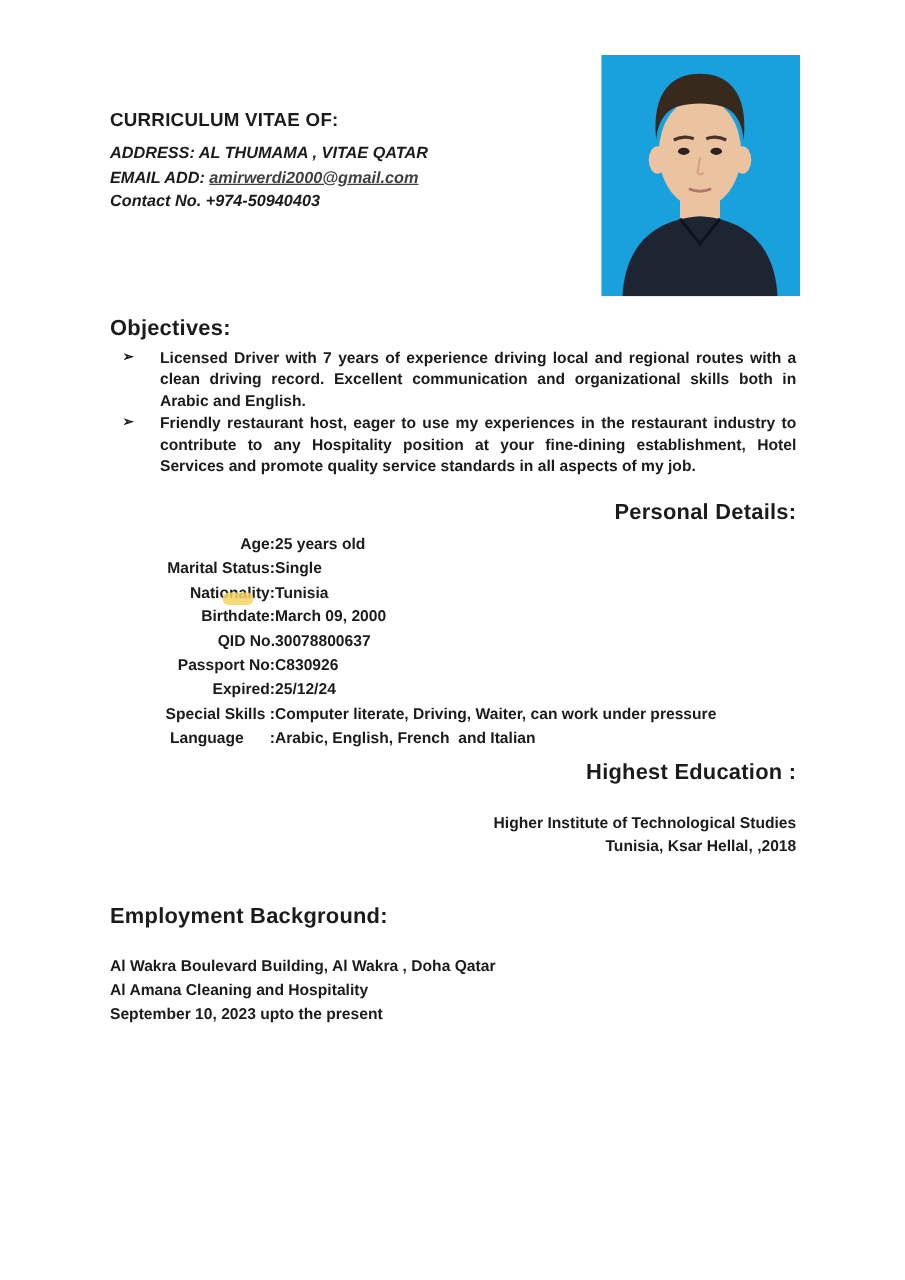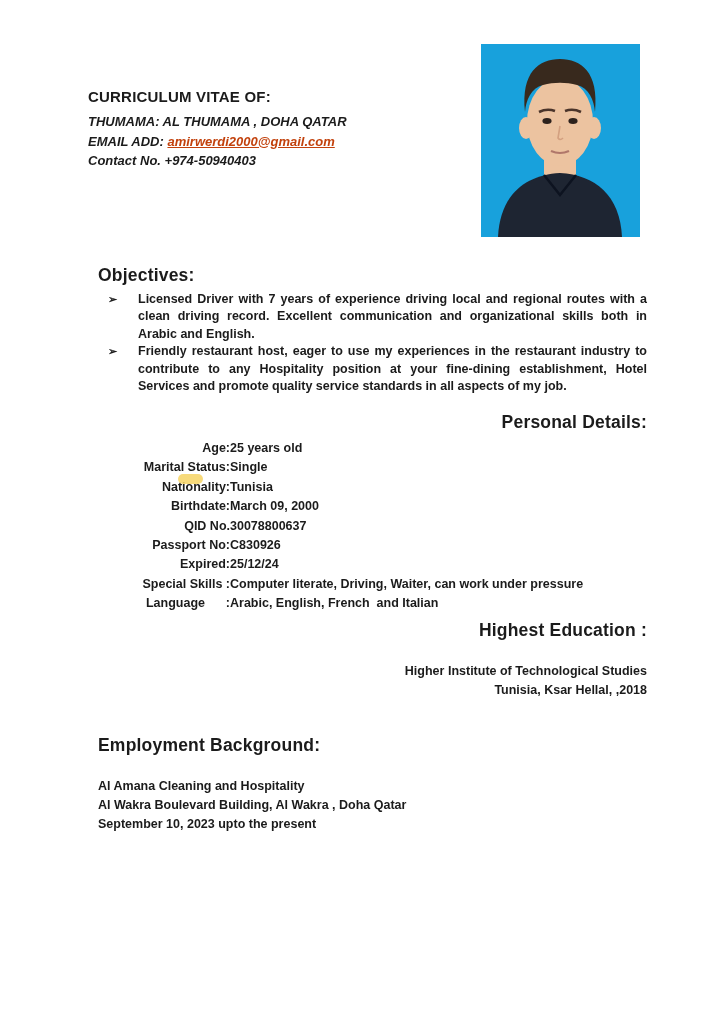--- a/index.html
+++ b/index.html
@@ -13,26 +13,26 @@
     font-weight: bold;
     color: #1b1b1b;
     overflow: hidden;
     text-decoration: underline;
   }
   
   .header { position: absolute; left: 88px; top: 88px; width: 380px; }
   .cv-label { font-size: 15px; letter-spacing: 0.2px; }
   .cv-name  { font-size: 34px; letter-spacing: 1.5px; margin-top: 3px; line-height: 40px; }
   .hdr-lines { margin-top: 7px; font-size: 13px; font-style: italic; line-height: 19.5px; }
-  .email-link { color: #c2410c; text-decoration: underline; cursor: pointer; }
+  .email-link { color: #404040; text-decoration: underline; cursor: pointer; }
   
   .photo { position: absolute; left: 481px; top: 44px; width: 159px; height: 193px; }
   .photo svg { display: block; width: 100%; height: 100%; }
   
-  .section { position: absolute; left: 98px; width: 549px; margin-top: 13px; }
+  .section { position: absolute; left: 88px; width: 549px; }
   .sec-heading { font-size: 17.5px; letter-spacing: 0.2px; }
   .body-text { font-size: 12.5px; line-height: 19px; }
   
   .objectives { top: 252px; }
   .objectives .sec-heading { margin-bottom: 5px; }
   .obj-item { position: relative; padding-left: 40px; font-size: 12.5px; line-height: 17.4px; text-align: justify; }
   .obj-bullet { position: absolute; left: 10px; top: 0; font-size: 11px; line-height: 17.4px; }
   
   .personal { top: 399px; text-align: right; }
   .personal .sec-heading { margin-bottom: 6px; }
@@ -52,21 +52,21 @@
   .job-title { font-size: 12.5px; line-height: 19px; text-decoration: underline; }
 </style>
 </head>
 <body>
 
 <div class="page">
 
   <div class="header">
     <div class="cv-label">CURRICULUM VITAE OF:</div>
     <div class="hdr-lines">
-      <div>THUMAMA: AL THUMAMA , DOHA QATAR</div>
+      <div>ADDRESS: AL THUMAMA , VITAE QATAR</div>
       <div><span>EMAIL ADD: </span><a class="email-link" href="#">amirwerdi2000@gmail.com</a></div>
       <div>Contact No. +974-50940403</div>
     </div>
   </div>
 
   <div class="photo">
     <svg viewBox="0 0 159 193" xmlns="http://www.w3.org/2000/svg">
       <rect x="0" y="0" width="159" height="193" fill="#18a1dc"></rect>
 
       <rect x="63" y="98" width="32" height="42" rx="11" fill="#ecc3a0"></rect>
@@ -148,18 +148,18 @@
   <div class="highlight-mark" style="background: rgb(246, 212, 100);"></div>
 
   <div class="section education">
     <div class="sec-heading">Highest Education :</div>
     <div class="body-text">Higher Institute of Technological Studies</div>
     <div class="body-text">Tunisia, Ksar Hellal, ,2018</div>
   </div>
 
   <div class="section employment">
     <div class="sec-heading">Employment Background:</div>
+    <div class="body-text">Al Wakra Boulevard Building, Al Wakra , Doha Qatar</div>
     <div class="body-text">Al Amana Cleaning and Hospitality</div>
-    <div class="body-text">Al Wakra Boulevard Building, Al Wakra , Doha Qatar</div>
     <div class="body-text">September 10, 2023 upto the present</div>
   </div>
 
 </div>
 
 </body></html>

